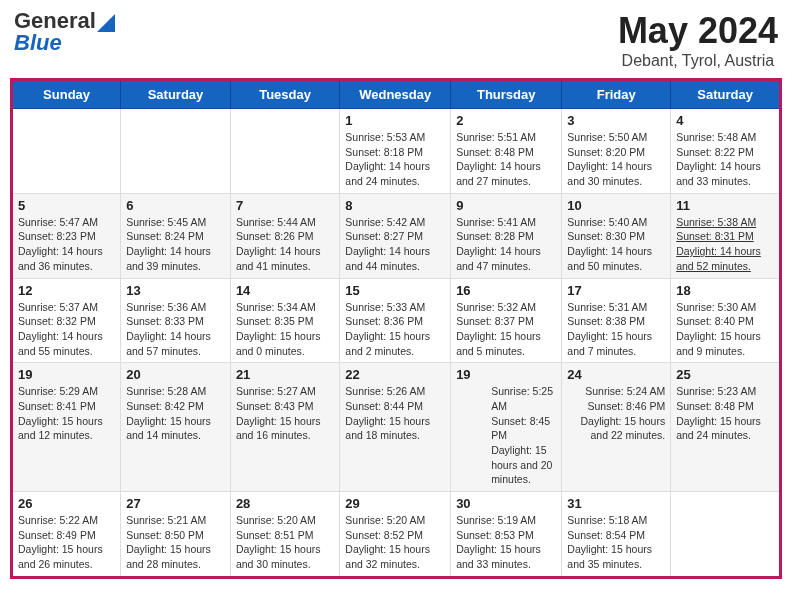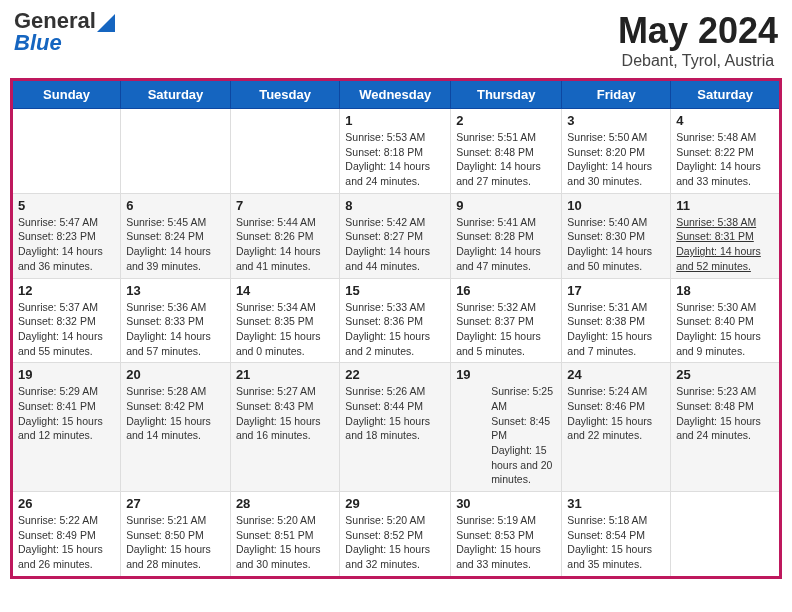--- a/index.html
+++ b/index.html
@@ -263,21 +263,21 @@
 Daylight: 15 hours and 18 minutes.</div>
         </td>
         <td>
           <div class="day-number">19</div>
           <div class="day-info" style="white-space: pre-line; margin-left: 35px;">Sunrise: 5:25 AM
 Sunset: 8:45 PM
 Daylight: 15 hours and 20 minutes.</div>
         </td>
         <td>
           <div class="day-number">24</div>
-          <div class="day-info" style="white-space: pre-line;">Sunrise: 5:24 AM
+          <div class="day-info" style="white-space: pre-line; text-align: right;">Sunrise: 5:24 AM
 Sunset: 8:46 PM
 Daylight: 15 hours and 22 minutes.</div>
         </td>
         <td>
           <div class="day-number">25</div>
           <div class="day-info" style="white-space: pre-line;">Sunrise: 5:23 AM
 Sunset: 8:48 PM
 Daylight: 15 hours and 24 minutes.</div>
         </td>
       </tr>

